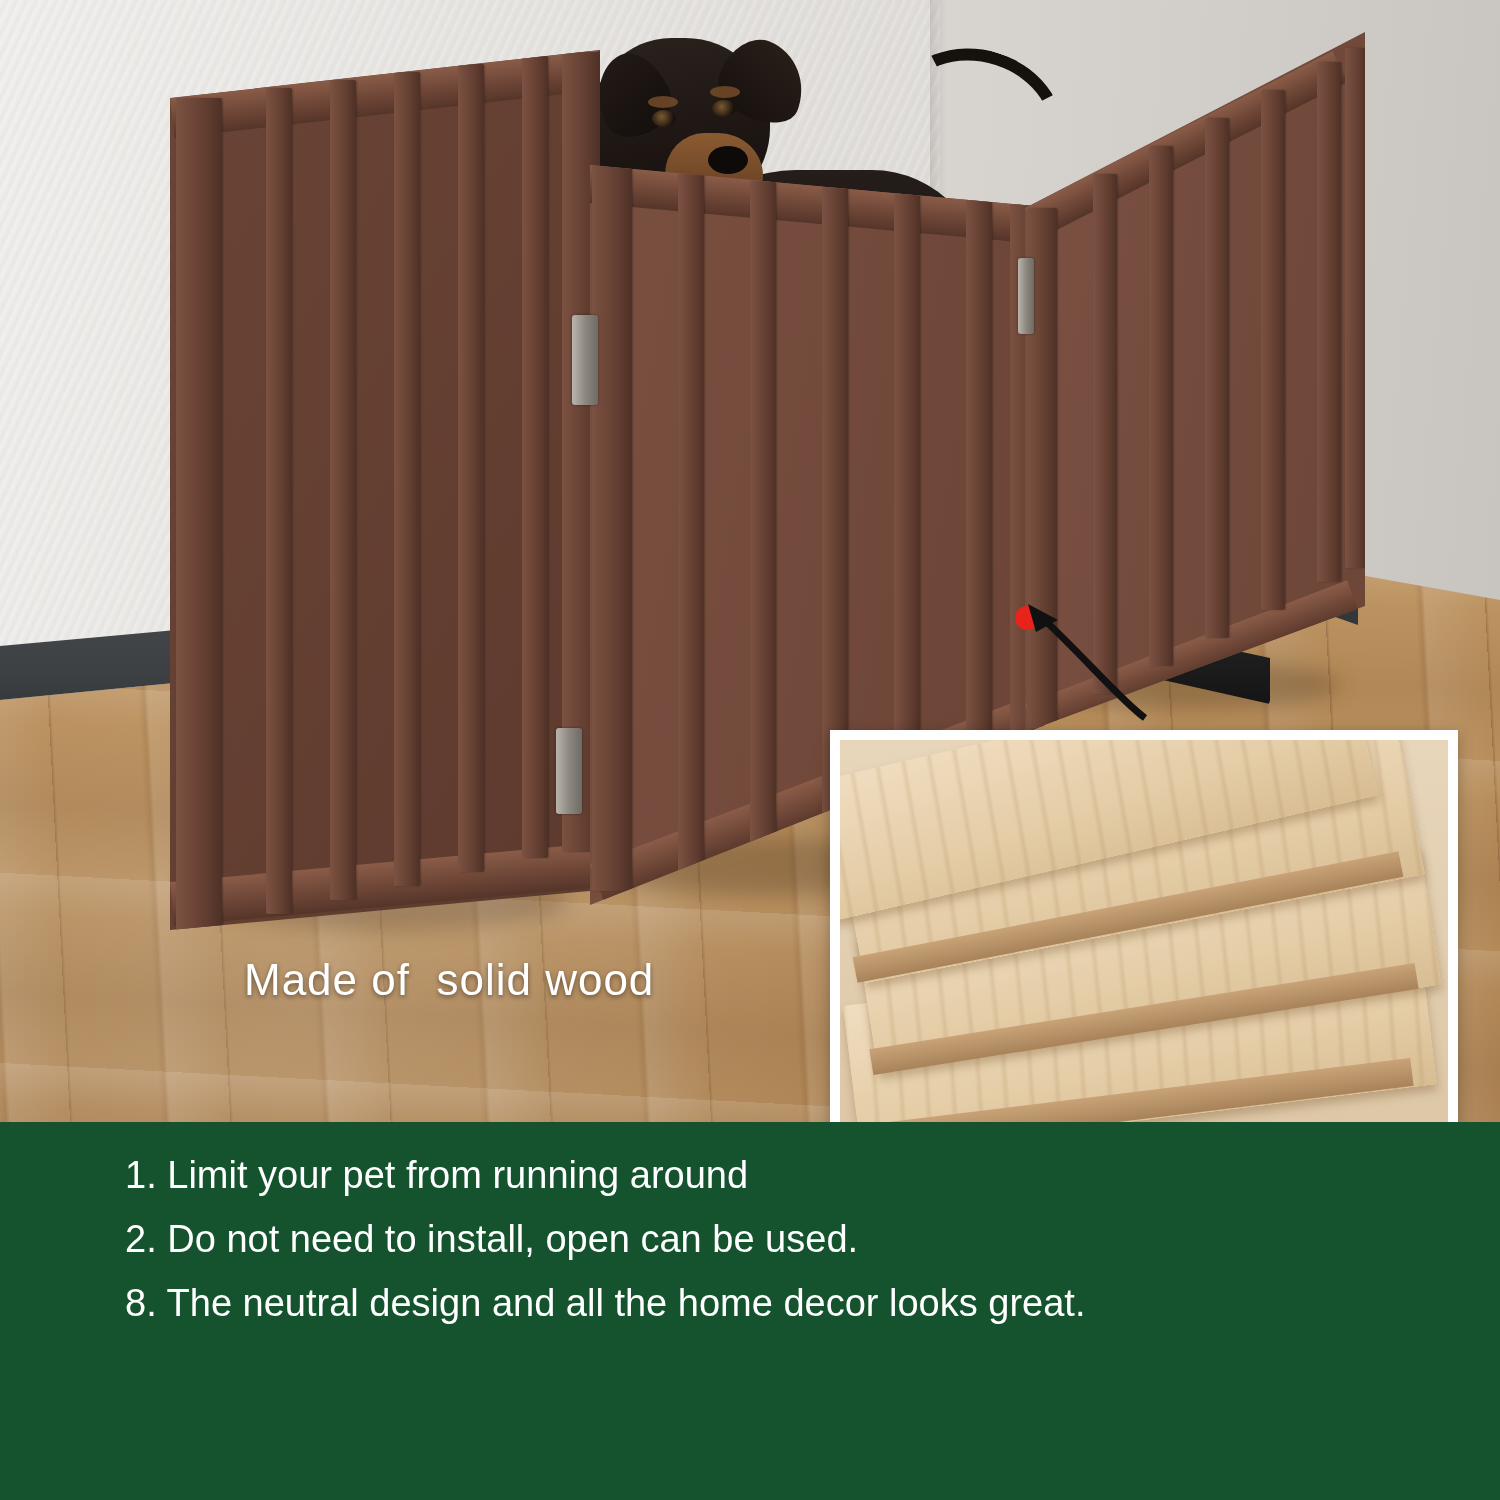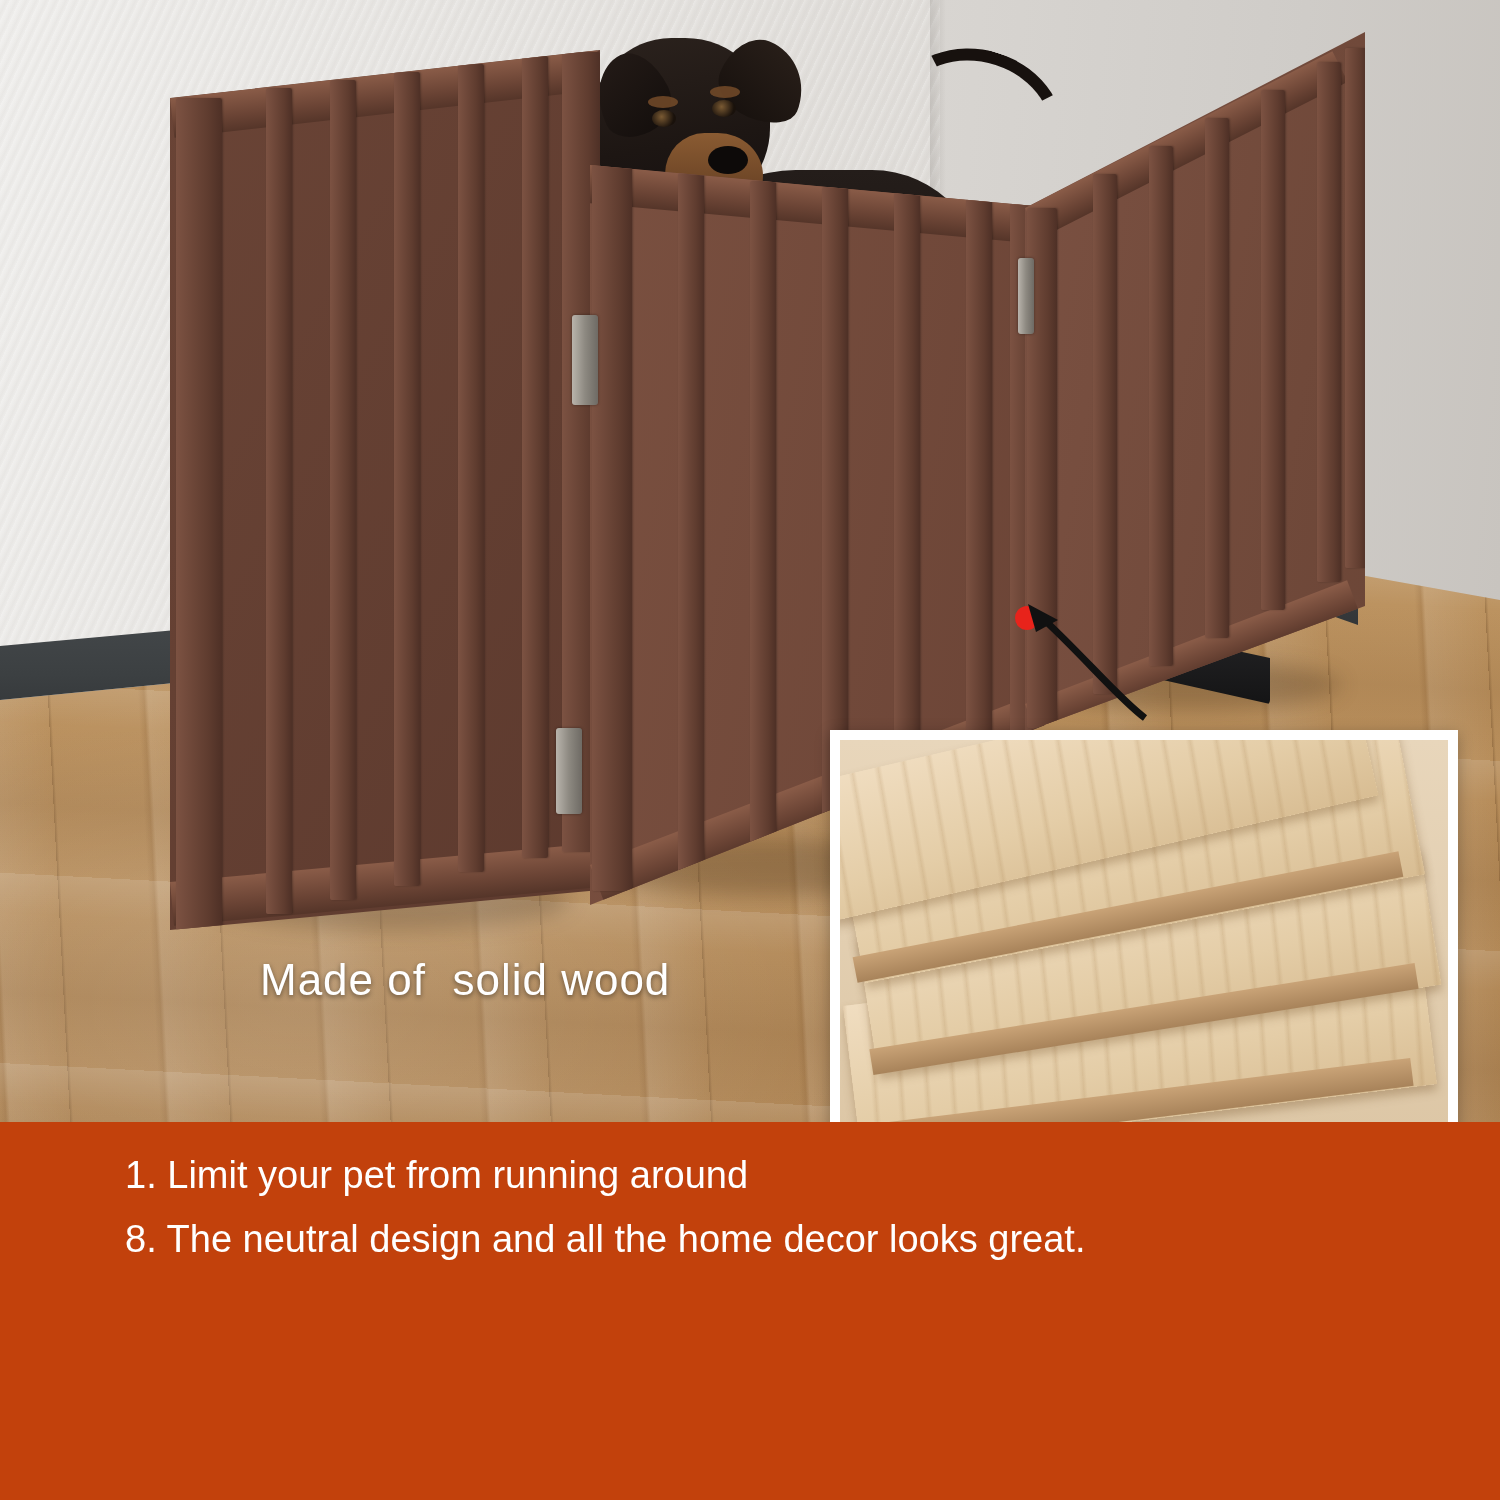--- a/index.html
+++ b/index.html
@@ -316,35 +316,35 @@
     background: repeating-linear-gradient(93deg,
       rgba(160,120,70,0.18) 0px,
       rgba(160,120,70,0.0) 4px,
       rgba(255,255,255,0.0) 22px,
       rgba(150,110,60,0.13) 26px);
   }
 
   
   .caption {
     position: absolute;
-    left: 260px; top: 955px;
+    left: 244px; top: 955px;
     font-size: 44px;
     color: #ffffff;
     letter-spacing: 1px;
     text-shadow: 0 2px 5px rgba(0,0,0,0.45);
     white-space: pre;
   }
 
   
   .features {
     position: absolute;
     left: 0; top: 1122px;
     width: 1500px;
     height: 378px;
-    background: #c2410c;
+    background: #14532d;
     box-sizing: border-box;
     padding: 34px 0 0 125px;
   }
   .feature-line {
     color: #ffffff;
     font-size: 38px;
     line-height: 1.0;
     margin: 0 0 26px 0;
     white-space: pre;
   }
@@ -461,16 +461,17 @@
       <div class="board" style="left:-30px;top:-20px;width:560px;height:140px;transform:rotate(-13deg);">
           <div class="grain"></div>
         </div>
     </div>
 
     <div class="caption">Made of  solid wood</div>
   </div>
 
   <div class="features">
     <p class="feature-line">1. Limit your pet from running around</p>
+    <p class="feature-line">2. Do not need to install, open can be used.</p>
     <p class="feature-line">8. The neutral design and all the home decor looks great.</p>
   </div>
 
 </div>
 
 </body></html>

